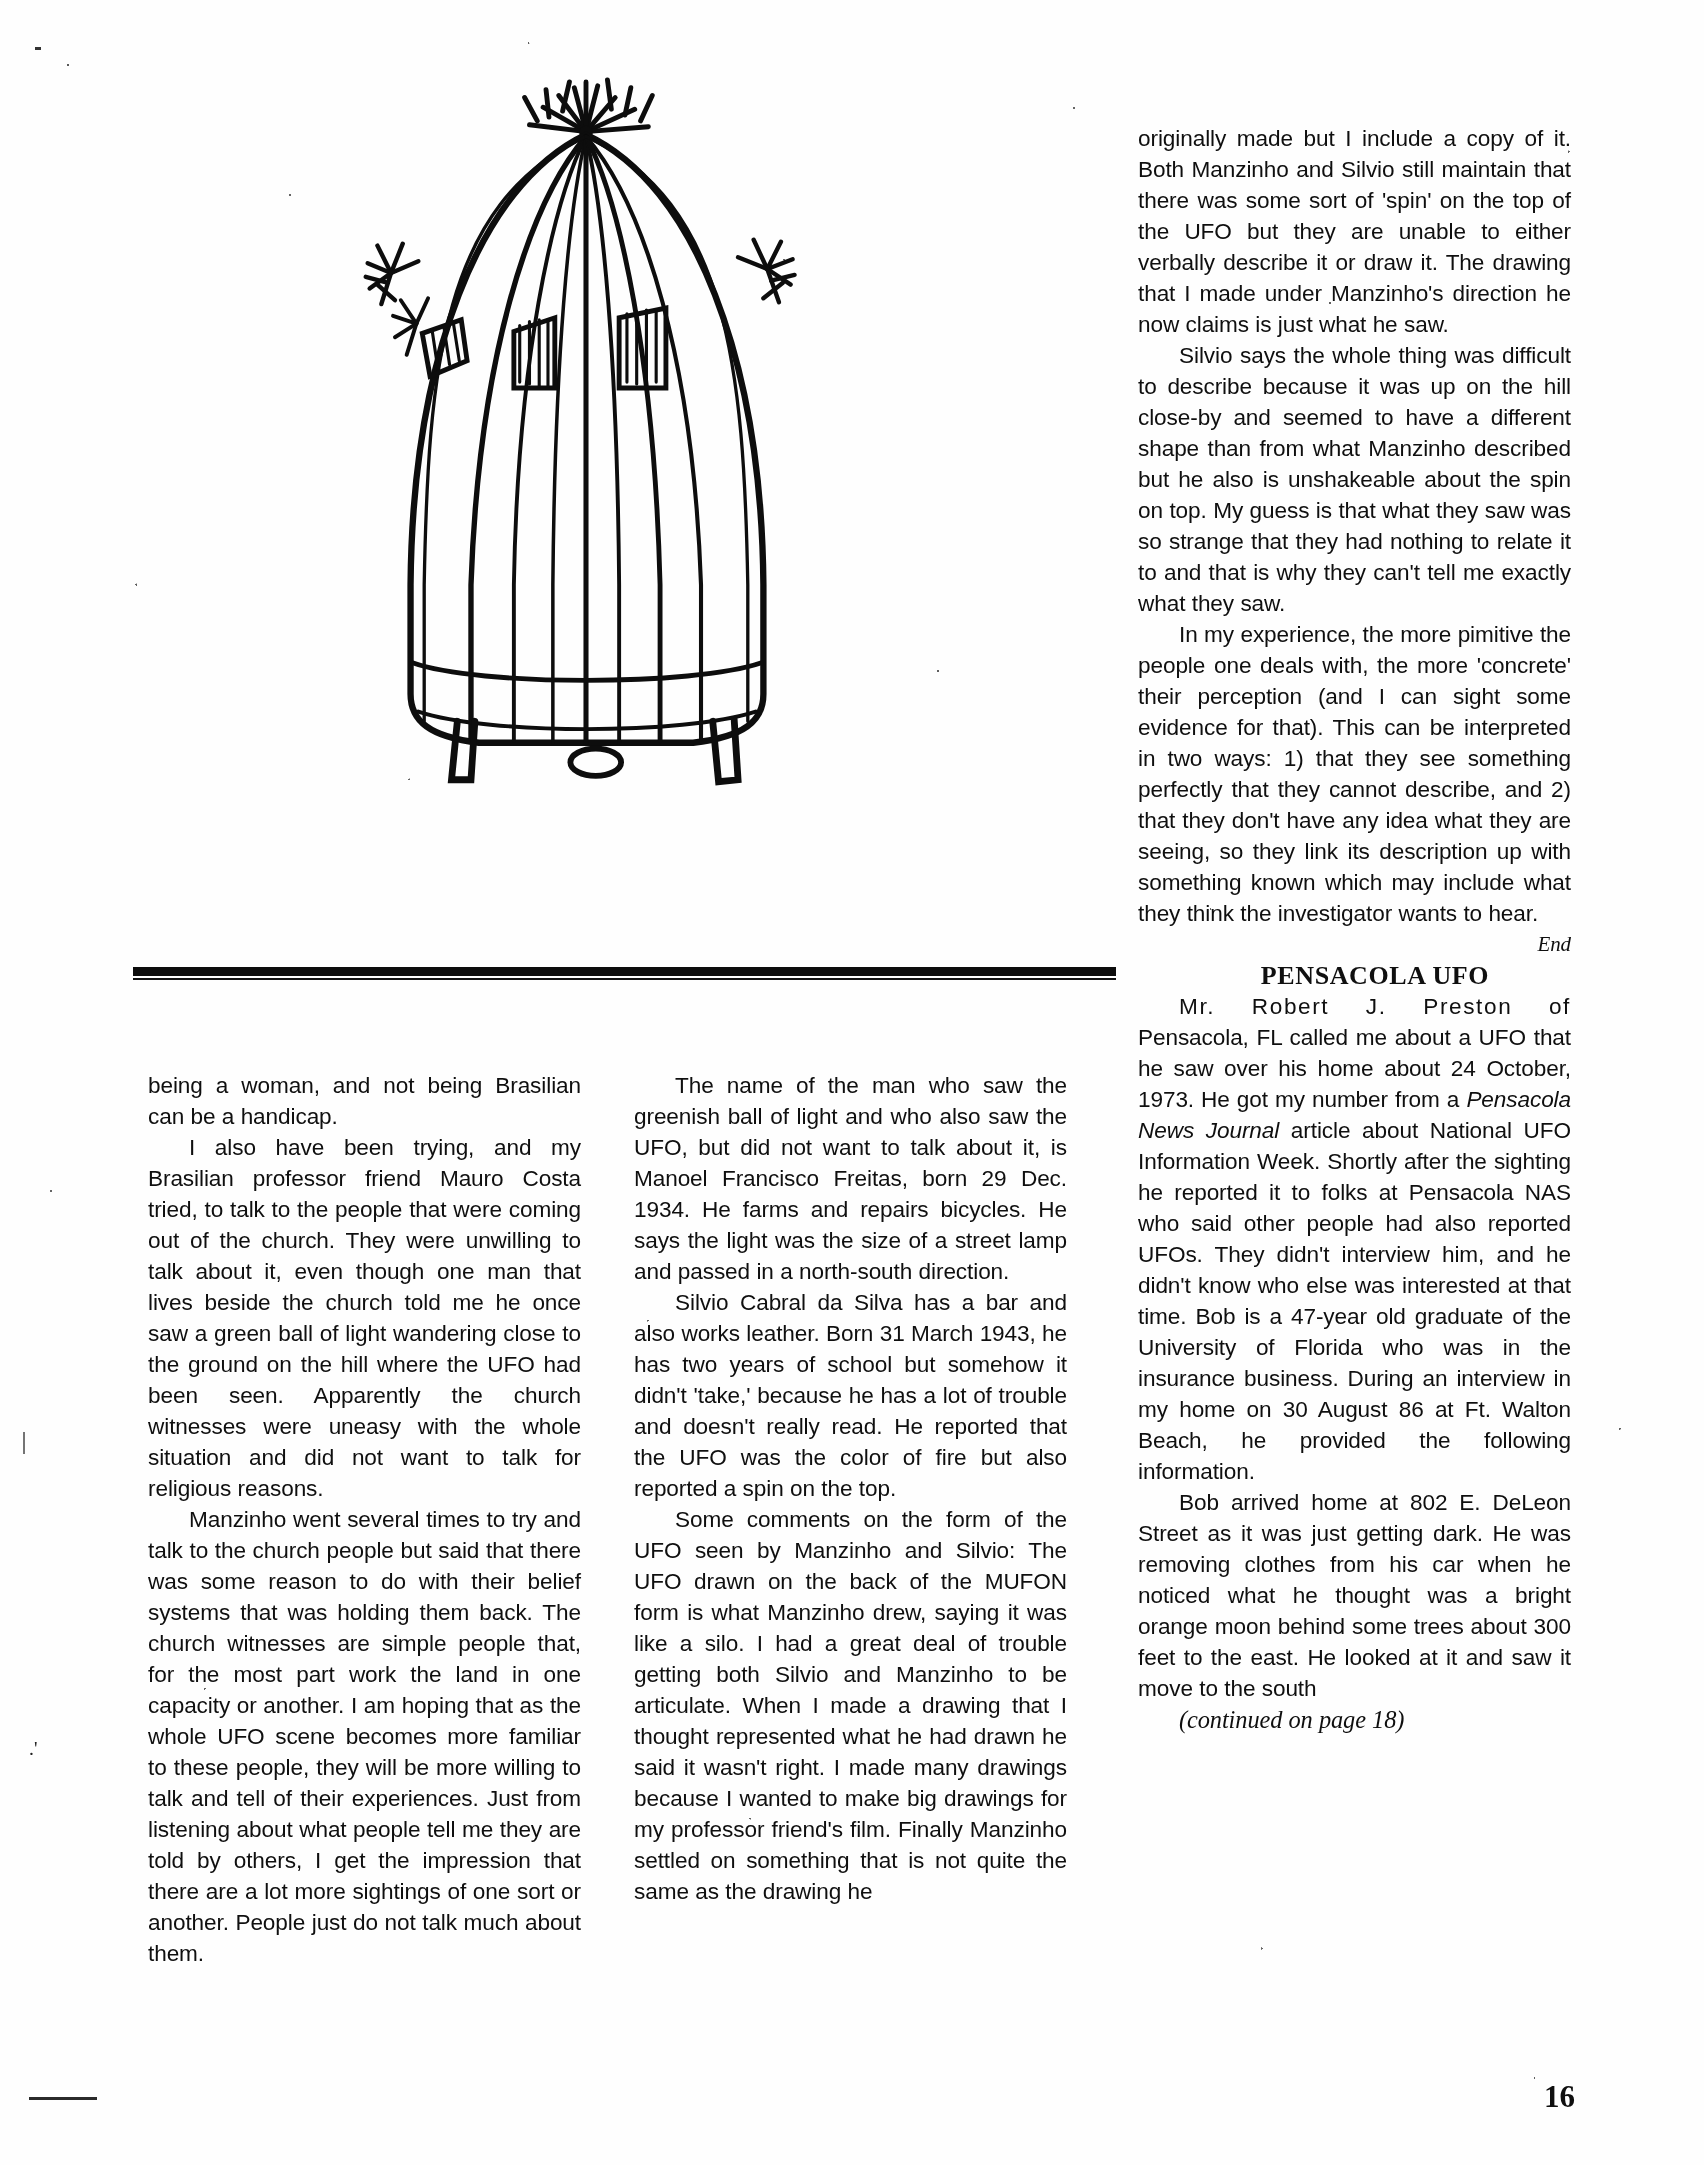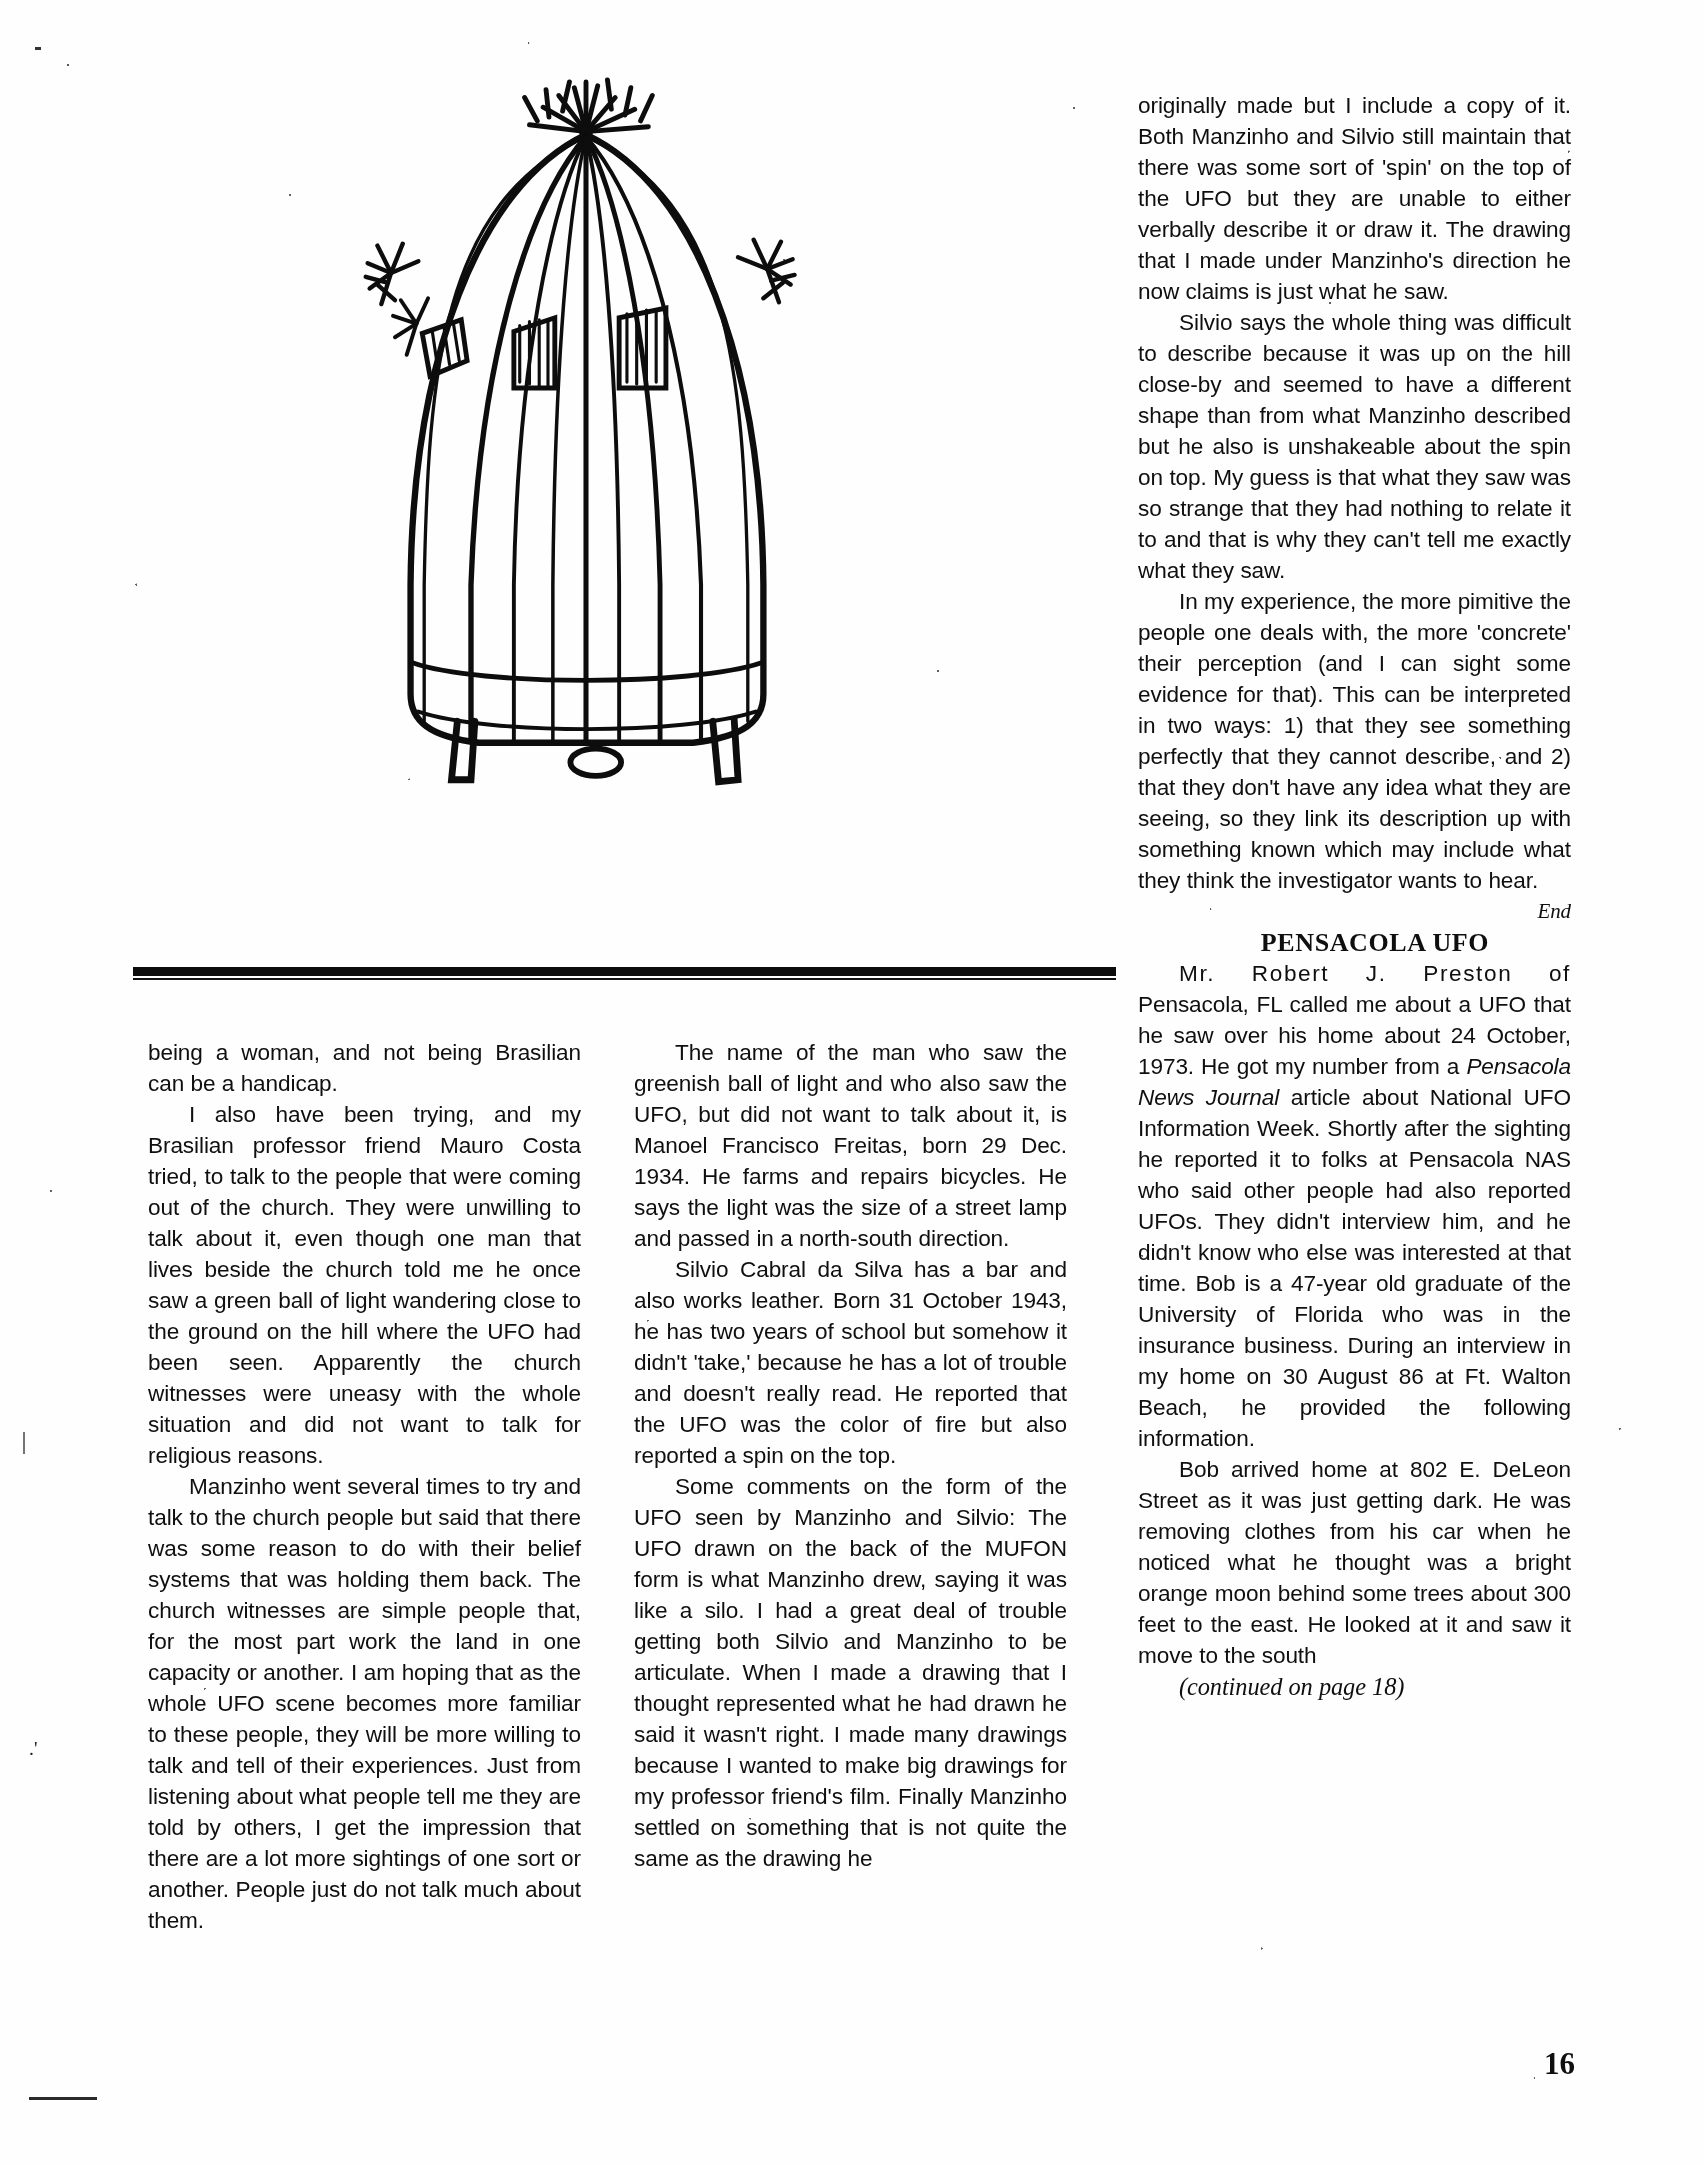--- a/index.html
+++ b/index.html
@@ -78,20 +78,21 @@
   
   .col{
     position:absolute;
     font-family:"Liberation Sans", sans-serif;
     font-size:22.6px;
     line-height:31px;
     text-align:justify;
     color:#0f0f0f;
     letter-spacing:-0.1px;
     word-spacing:0.2px;
+    margin-top:33px;
   }
   .col p{margin:0;text-indent:41px;}
   .col p.noind{text-indent:0;}
   .col-left{left:148px;top:1037px;width:433px;}
   .col-mid{left:634px;top:1037px;width:433px;}
   .col-right{left:1138px;top:90px;width:433px;}
 
   .end-mark{
     text-align:right;
     font-family:"Liberation Serif", serif;
@@ -249,21 +250,21 @@
   <div class="rule"></div>
 
   <div class="col col-left">
     <p class="noind">being a woman, and not being Brasilian can be a handicap.</p>
     <p>I also have been trying, and my Brasilian professor friend Mauro Costa tried, to talk  to the people that were coming out of the church. They were unwilling to talk about it, even though one man that lives beside the church told me he once saw a green ball of light wandering close to the ground on the hill where the UFO had been seen. Apparently the church witnesses were uneasy with the whole situation and did not want to talk for religious reasons.</p>
     <p>Manzinho went several times to try and talk to the church people but said that there was some reason to do with their belief systems that was holding them back. The church witnesses are simple people that, for the most part work the land in one capacity or another. I am hoping that as the whole UFO scene becomes more familiar to these people, they will be more willing to talk and tell of their experiences. Just from listening about what people tell me they are told by others, I get the impression that there are a lot more sightings of one sort or another. People just do not talk much about them.</p>
   </div>
 
   <div class="col col-mid">
     <p>The name of the man who saw the greenish ball of light and who also saw the UFO, but did not want to talk about it, is Manoel Francisco Freitas, born 29 Dec. 1934. He farms and repairs bicycles. He says the light was the size of a street lamp and passed in a north-south direction.</p>
-    <p>Silvio Cabral da Silva has a bar and also works leather. Born 31 October 1943, he has two years of school but somehow it didn't 'take,' because he has a lot of trouble and doesn't really read. He reported that the UFO was the color of fire but also reported a spin on the top.</p>
+    <p>Silvio Cabral da Silva has a bar and also works leather. Born 31 March 1943, he has two years of school but somehow it didn't 'take,' because he has a lot of trouble and doesn't really read. He reported that the UFO was the color of fire but also reported a spin on the top.</p>
     <p>Some comments on the form of the UFO seen by Manzinho and Silvio: The UFO drawn on the back of the MUFON form is what Manzinho drew, saying it was like a silo. I had a great deal of trouble getting both Silvio and Manzinho to be articulate. When I made a drawing that I thought represented what he had drawn he said it wasn't right. I made many drawings because I wanted to make big drawings for my professor friend's film. Finally Manzinho settled on something that is not quite the same as the drawing he</p>
   </div>
 
   <div class="col col-right">
     <p class="noind">originally made but I include a copy of it. Both Manzinho and Silvio still maintain that there was some sort of 'spin' on the top of the UFO but they are unable to either verbally describe it or draw it. The drawing that I made under Manzinho's direction he now claims is just what he saw.</p>
     <p>Silvio says the whole thing was difficult to describe because it was up on the hill close-by and seemed to have a different shape than from what Manzinho described but he also is unshakeable about the spin on top. My guess is that what they saw was so strange that they had nothing to relate it to and that is why they can't tell me exactly what they saw.</p>
     <p>In my experience, the more pimitive the people one deals with, the more 'concrete' their perception (and I can sight some evidence for that). This can be interpreted in two ways: 1) that they see something perfectly that they cannot describe, and 2) that they don't have any idea what they are seeing, so they link its description up with something known which may include what they think the investigator wants to hear.</p>
 
     <p class="end-mark">End</p>
 

